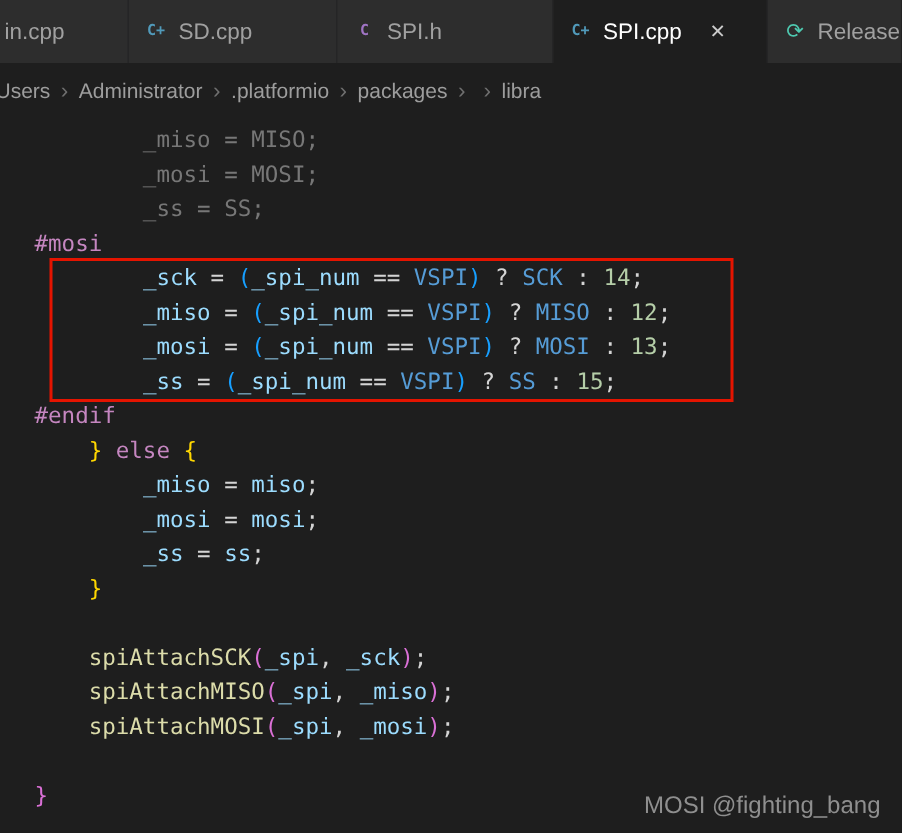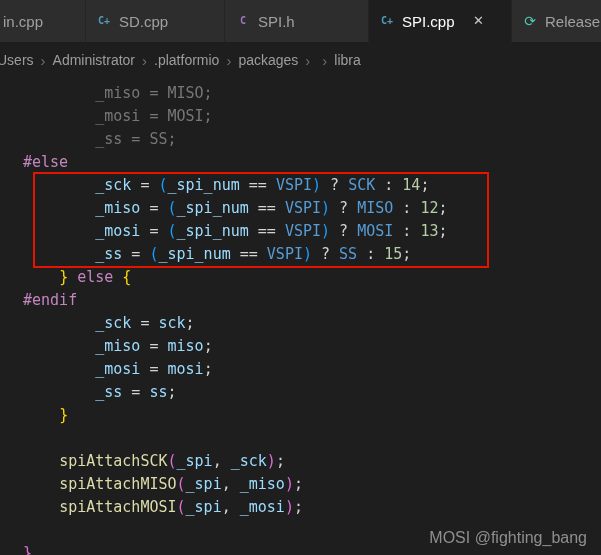--- a/index.html
+++ b/index.html
@@ -70,28 +70,27 @@
   <span class="crumb-sep">›</span>
   <span class="crumb-sep">›</span>
   <span class="crumb">libra</span>
 </div>
 
 <div class="editor">
   <div>
       <div class="code-line"><span style="color: rgb(119, 119, 119);">        _miso = MISO;</span></div>
       <div class="code-line"><span style="color: rgb(119, 119, 119);">        _mosi = MOSI;</span></div>
       <div class="code-line"><span style="color: rgb(119, 119, 119);">        _ss = SS;</span></div>
-      <div class="code-line"><span style="color: rgb(197, 134, 192);">#else</span></div>
+      <div class="code-line"><span style="color: rgb(197, 134, 192);">#mosi</span></div>
       <div class="code-line"><span style="color: rgb(212, 212, 212);">        </span><span style="color: rgb(156, 220, 254);">_sck</span><span style="color: rgb(212, 212, 212);"> = </span><span style="color: rgb(23, 159, 255);">(</span><span style="color: rgb(156, 220, 254);">_spi_num</span><span style="color: rgb(212, 212, 212);"> == </span><span style="color: rgb(86, 156, 214);">VSPI</span><span style="color: rgb(23, 159, 255);">)</span><span style="color: rgb(212, 212, 212);"> ? </span><span style="color: rgb(86, 156, 214);">SCK</span><span style="color: rgb(212, 212, 212);"> : </span><span style="color: rgb(181, 206, 168);">14</span><span style="color: rgb(212, 212, 212);">;</span></div>
       <div class="code-line"><span style="color: rgb(212, 212, 212);">        </span><span style="color: rgb(156, 220, 254);">_miso</span><span style="color: rgb(212, 212, 212);"> = </span><span style="color: rgb(23, 159, 255);">(</span><span style="color: rgb(156, 220, 254);">_spi_num</span><span style="color: rgb(212, 212, 212);"> == </span><span style="color: rgb(86, 156, 214);">VSPI</span><span style="color: rgb(23, 159, 255);">)</span><span style="color: rgb(212, 212, 212);"> ? </span><span style="color: rgb(86, 156, 214);">MISO</span><span style="color: rgb(212, 212, 212);"> : </span><span style="color: rgb(181, 206, 168);">12</span><span style="color: rgb(212, 212, 212);">;</span></div>
       <div class="code-line"><span style="color: rgb(212, 212, 212);">        </span><span style="color: rgb(156, 220, 254);">_mosi</span><span style="color: rgb(212, 212, 212);"> = </span><span style="color: rgb(23, 159, 255);">(</span><span style="color: rgb(156, 220, 254);">_spi_num</span><span style="color: rgb(212, 212, 212);"> == </span><span style="color: rgb(86, 156, 214);">VSPI</span><span style="color: rgb(23, 159, 255);">)</span><span style="color: rgb(212, 212, 212);"> ? </span><span style="color: rgb(86, 156, 214);">MOSI</span><span style="color: rgb(212, 212, 212);"> : </span><span style="color: rgb(181, 206, 168);">13</span><span style="color: rgb(212, 212, 212);">;</span></div>
       <div class="code-line"><span style="color: rgb(212, 212, 212);">        </span><span style="color: rgb(156, 220, 254);">_ss</span><span style="color: rgb(212, 212, 212);"> = </span><span style="color: rgb(23, 159, 255);">(</span><span style="color: rgb(156, 220, 254);">_spi_num</span><span style="color: rgb(212, 212, 212);"> == </span><span style="color: rgb(86, 156, 214);">VSPI</span><span style="color: rgb(23, 159, 255);">)</span><span style="color: rgb(212, 212, 212);"> ? </span><span style="color: rgb(86, 156, 214);">SS</span><span style="color: rgb(212, 212, 212);"> : </span><span style="color: rgb(181, 206, 168);">15</span><span style="color: rgb(212, 212, 212);">;</span></div>
+      <div class="code-line"><span style="color: rgb(197, 134, 192);">#endif</span></div>
       <div class="code-line"><span style="color: rgb(212, 212, 212);">    </span><span style="color: rgb(255, 215, 0);">}</span><span style="color: rgb(212, 212, 212);"> </span><span style="color: rgb(197, 134, 192);">else</span><span style="color: rgb(212, 212, 212);"> </span><span style="color: rgb(255, 215, 0);">{</span></div>
-      <div class="code-line"><span style="color: rgb(197, 134, 192);">#endif</span></div>
-      <div class="code-line"><span style="color: rgb(212, 212, 212);">        </span><span style="color: rgb(156, 220, 254);">_sck</span><span style="color: rgb(212, 212, 212);"> = </span><span style="color: rgb(156, 220, 254);">sck</span><span style="color: rgb(212, 212, 212);">;</span></div>
       <div class="code-line"><span style="color: rgb(212, 212, 212);">        </span><span style="color: rgb(156, 220, 254);">_miso</span><span style="color: rgb(212, 212, 212);"> = </span><span style="color: rgb(156, 220, 254);">miso</span><span style="color: rgb(212, 212, 212);">;</span></div>
       <div class="code-line"><span style="color: rgb(212, 212, 212);">        </span><span style="color: rgb(156, 220, 254);">_mosi</span><span style="color: rgb(212, 212, 212);"> = </span><span style="color: rgb(156, 220, 254);">mosi</span><span style="color: rgb(212, 212, 212);">;</span></div>
       <div class="code-line"><span style="color: rgb(212, 212, 212);">        </span><span style="color: rgb(156, 220, 254);">_ss</span><span style="color: rgb(212, 212, 212);"> = </span><span style="color: rgb(156, 220, 254);">ss</span><span style="color: rgb(212, 212, 212);">;</span></div>
       <div class="code-line"><span style="color: rgb(212, 212, 212);">    </span><span style="color: rgb(255, 215, 0);">}</span></div>
       <div class="code-line">&nbsp;</div>
       <div class="code-line"><span style="color: rgb(212, 212, 212);">    </span><span style="color: rgb(220, 220, 170);">spiAttachSCK</span><span style="color: rgb(218, 112, 214);">(</span><span style="color: rgb(156, 220, 254);">_spi</span><span style="color: rgb(212, 212, 212);">, </span><span style="color: rgb(156, 220, 254);">_sck</span><span style="color: rgb(218, 112, 214);">)</span><span style="color: rgb(212, 212, 212);">;</span></div>
       <div class="code-line"><span style="color: rgb(212, 212, 212);">    </span><span style="color: rgb(220, 220, 170);">spiAttachMISO</span><span style="color: rgb(218, 112, 214);">(</span><span style="color: rgb(156, 220, 254);">_spi</span><span style="color: rgb(212, 212, 212);">, </span><span style="color: rgb(156, 220, 254);">_miso</span><span style="color: rgb(218, 112, 214);">)</span><span style="color: rgb(212, 212, 212);">;</span></div>
       <div class="code-line"><span style="color: rgb(212, 212, 212);">    </span><span style="color: rgb(220, 220, 170);">spiAttachMOSI</span><span style="color: rgb(218, 112, 214);">(</span><span style="color: rgb(156, 220, 254);">_spi</span><span style="color: rgb(212, 212, 212);">, </span><span style="color: rgb(156, 220, 254);">_mosi</span><span style="color: rgb(218, 112, 214);">)</span><span style="color: rgb(212, 212, 212);">;</span></div>
       <div class="code-line">&nbsp;</div>
       <div class="code-line"><span style="color: rgb(218, 112, 214);">}</span></div>

